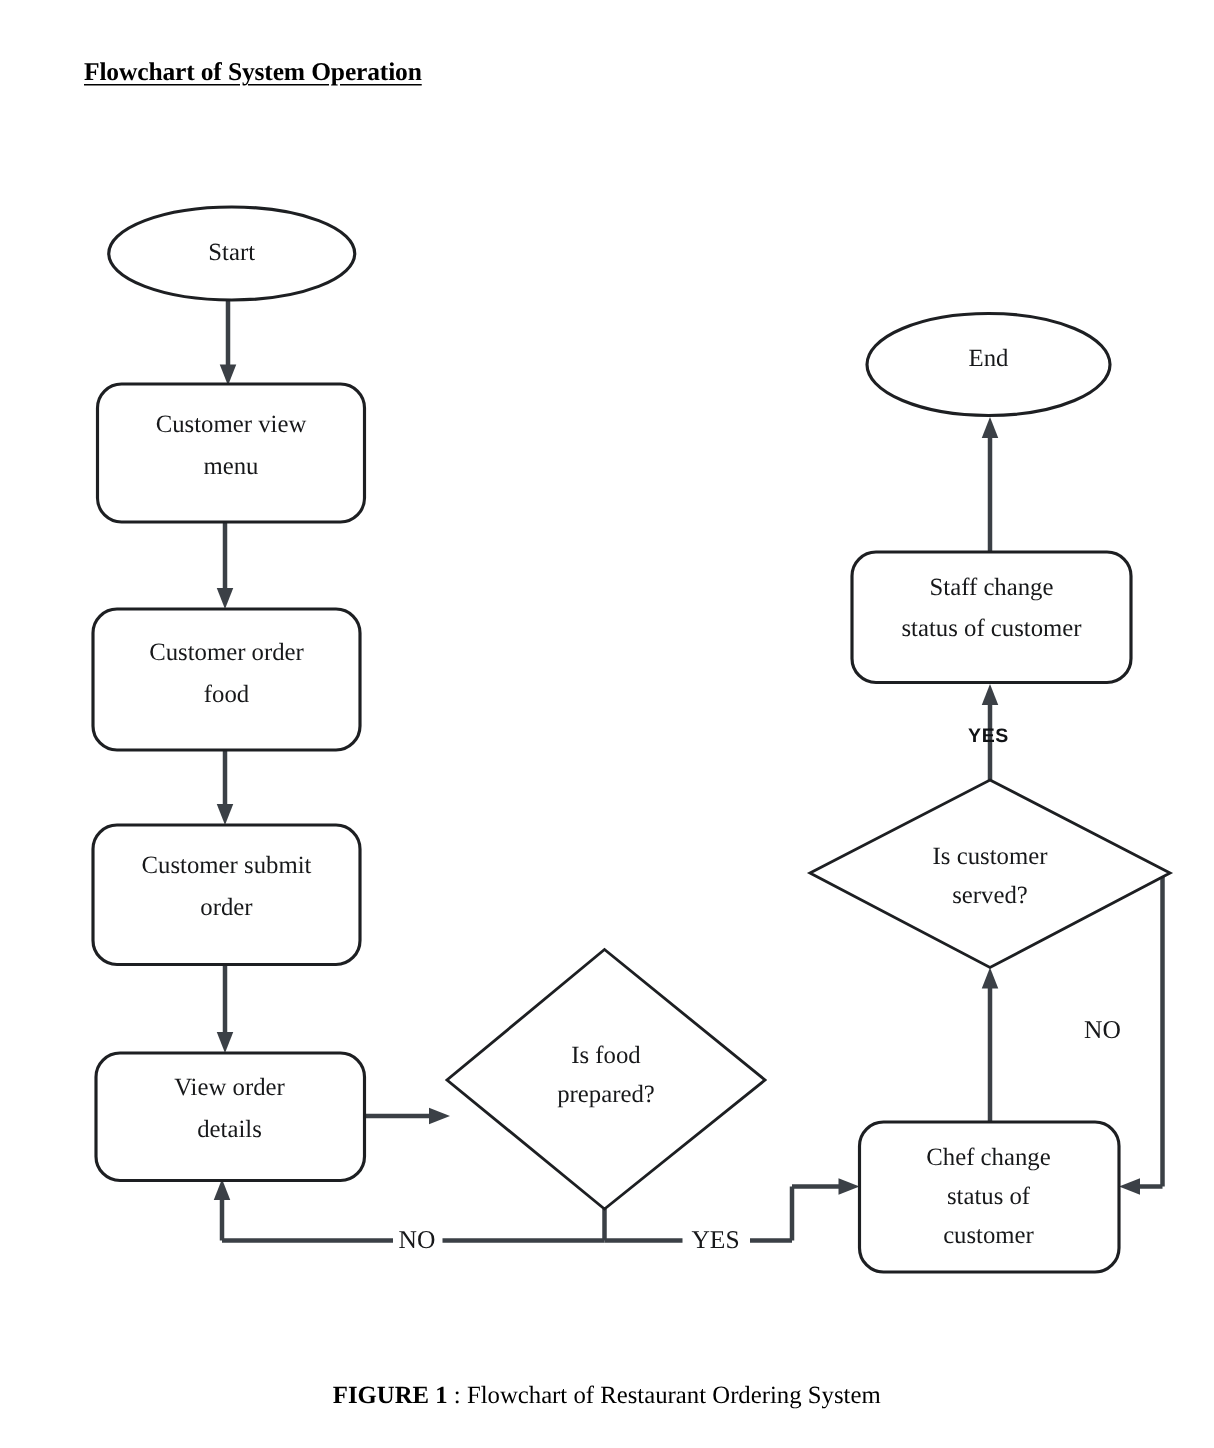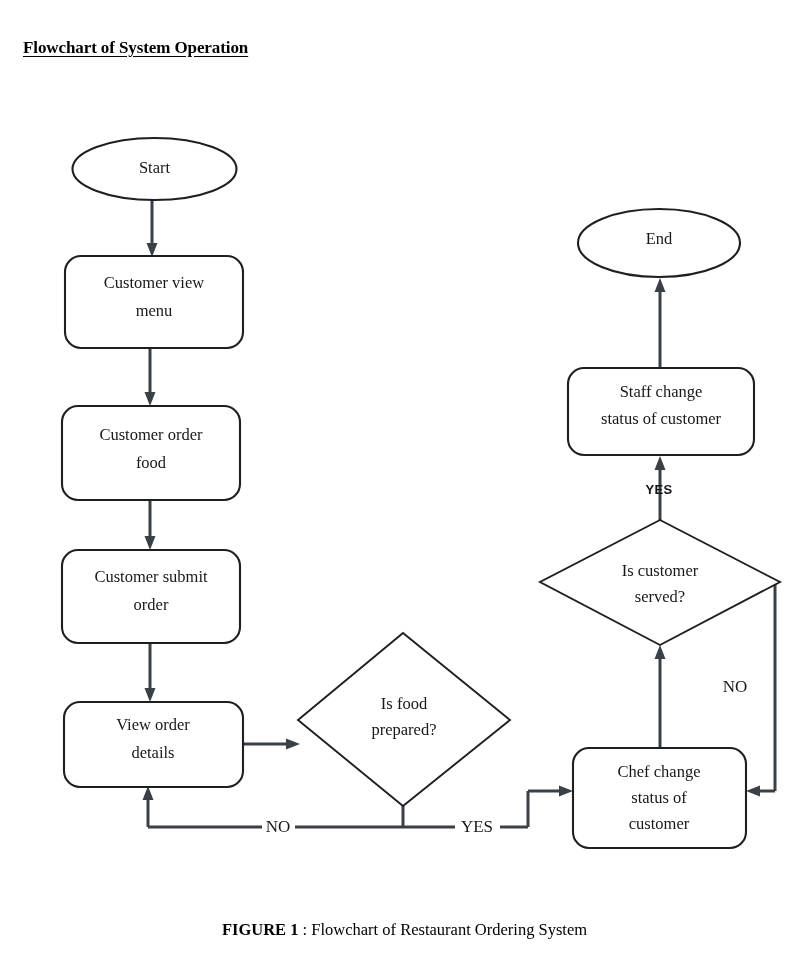--- a/index.html
+++ b/index.html
@@ -16,21 +16,21 @@
     overflow: hidden;
   }
   #page {
     position: relative;
     width: 809px;
     height: 965px;
     background: #ffffff;
   }
   #section-title {
     position: absolute;
-    left: 23px;
+    left: 56px;
     top: 38px;
     font-family: "Liberation Serif", "DejaVu Serif", serif;
     font-weight: bold;
     font-size: 17px;
     letter-spacing: -0.1px;
     color: #000000;
     text-decoration: underline;
     text-underline-offset: 3px;
     white-space: nowrap;
   }

